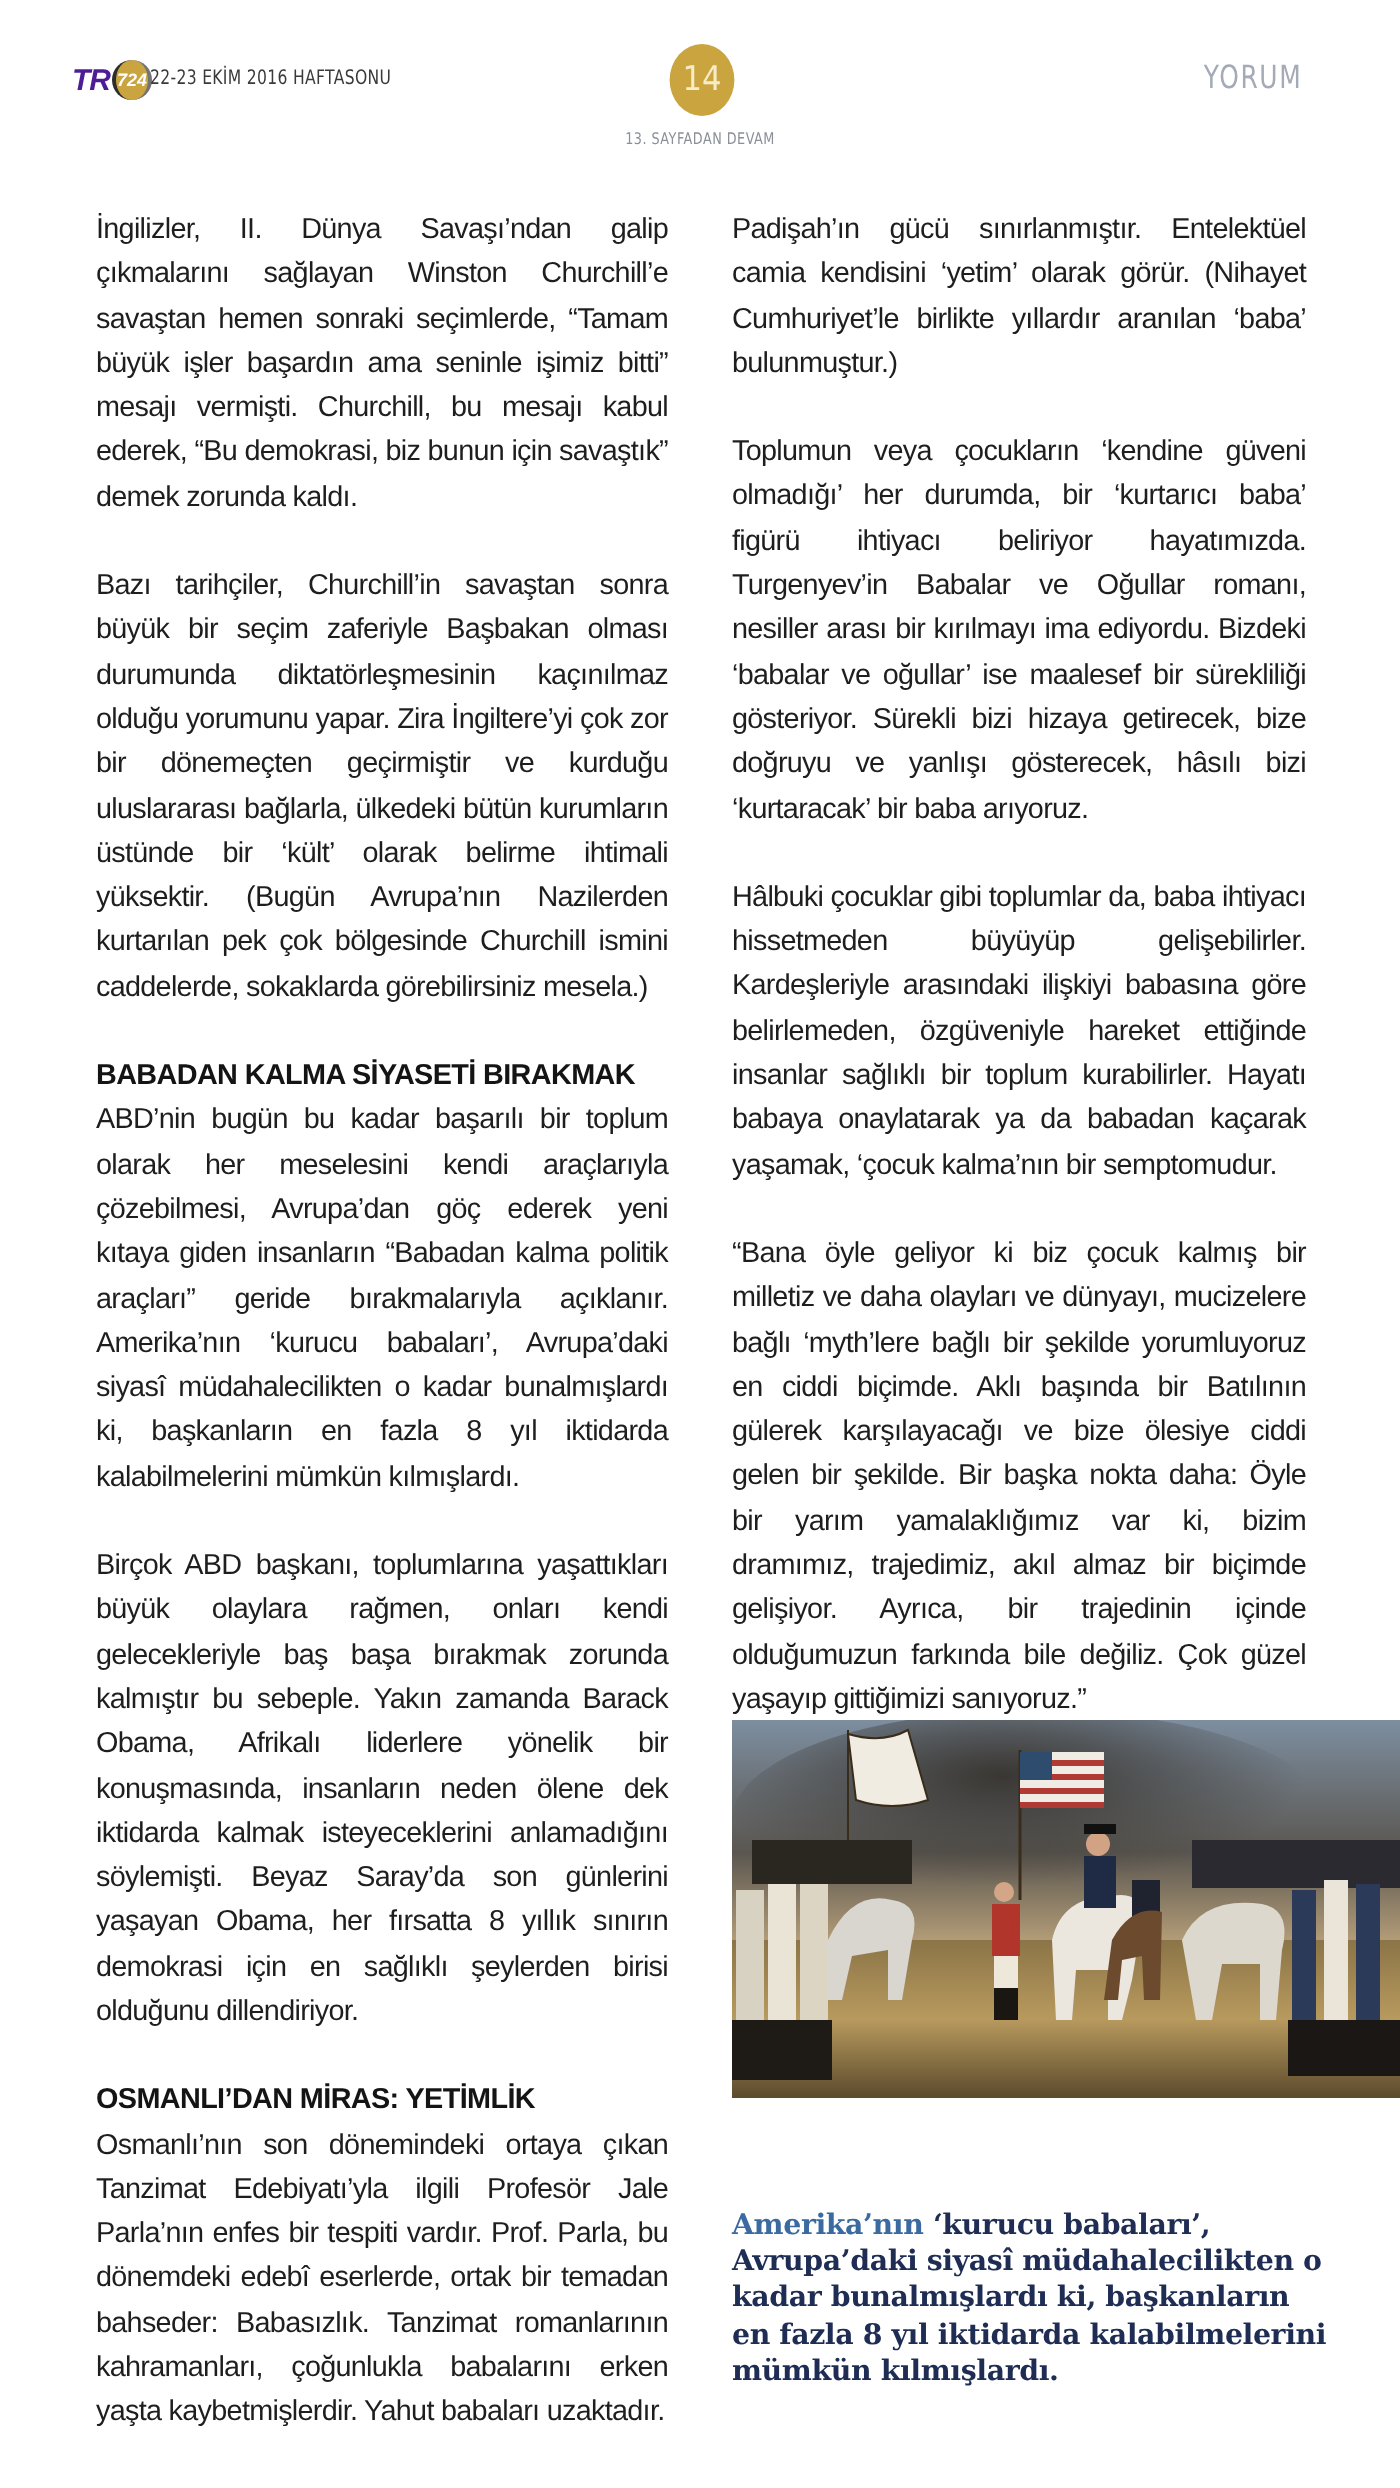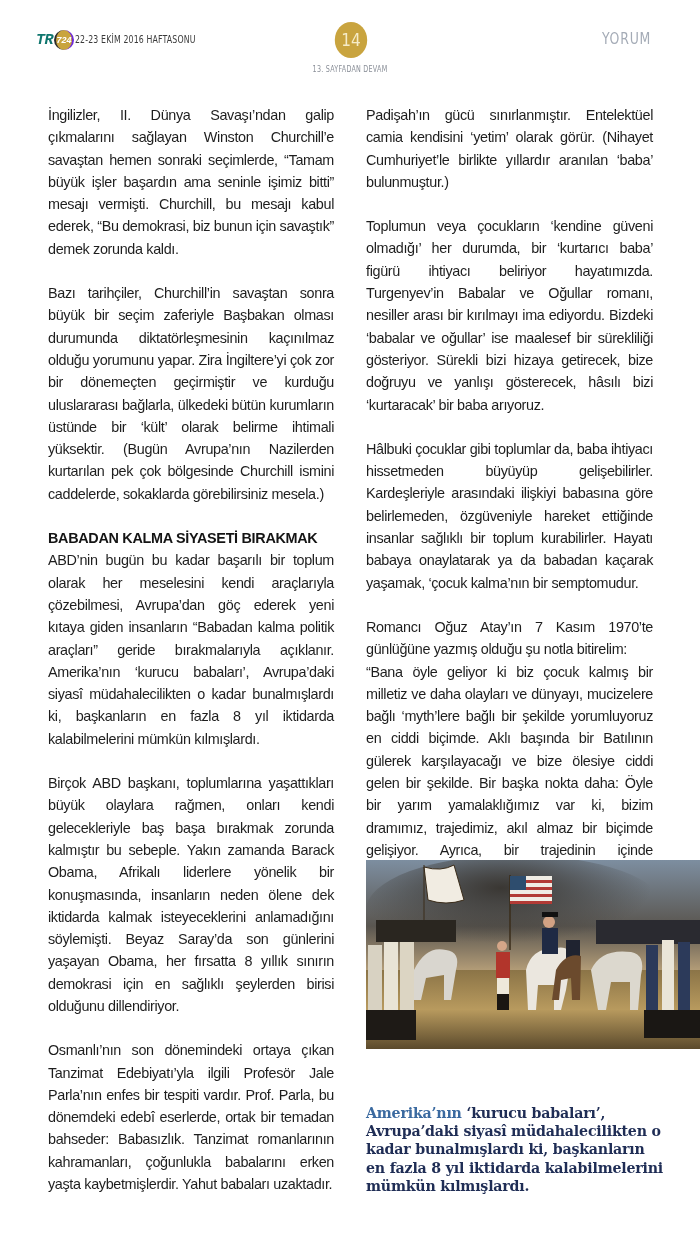--- a/index.html
+++ b/index.html
@@ -2,23 +2,23 @@
 <html><head>
 <meta charset="utf-8">
 <style>
   html, body { margin:0; padding:0; background:#ffffff; }
   body { width:700px; height:1244px; position:relative; overflow:hidden;
          font-family:"Liberation Sans", sans-serif; color:#1e1e1e; }
 
   
   .hdr { position:absolute; top:0; left:0; width:700px; height:90px; }
   .logo { position:absolute; left:36px; top:30px; height:20px; display:flex; align-items:center; }
-  .logo-tr { font-family:Liberation Mono, monospace; font-weight:bold; font-style:italic; font-size:15px; color:#0f766e; letter-spacing:-0.5px; }
+  .logo-tr { font-family:Liberation Sans, sans-serif; font-weight:bold; font-style:italic; font-size:15px; color:#4c1d95; letter-spacing:-0.5px; }
   .logo-circle { width:20px; height:20px; border-radius:50%; background:#c9a43f; color:#fff; font-size:9px; font-weight:bold; font-style:italic;
-                 display:flex; align-items:center; justify-content:center; margin-left:1px; border-left:2px solid #2c2c2c; border-right:2px solid #6d28d9; box-sizing:border-box; }
+                 display:flex; align-items:center; justify-content:center; margin-left:1px; border-left:2px solid #2c2c2c; border-right:2px solid #737373; box-sizing:border-box; }
   .date { position:absolute; left:75px; top:34px; font-family:"DejaVu Sans", sans-serif; font-size:10px; color:#3a3a3a; letter-spacing:0.2px; transform:scaleX(0.78); transform-origin:left center; white-space:nowrap; }
   .pgnum { position:absolute; left:333px; top:22px; width:36px; height:36px; border-radius:50%; background:#c9a43f; color:#f6ecc8;
            font-family:"DejaVu Sans", sans-serif; font-size:17px; display:flex; align-items:center; justify-content:center; transform:scaleX(0.9); }
   .cont { position:absolute; left:300px; top:65px; width:100px; text-align:center; font-family:"DejaVu Sans", sans-serif; font-size:8px; color:#8a8f98; letter-spacing:0.3px; transform:scaleX(0.8); white-space:nowrap; }
   .section { position:absolute; right:49px; top:29px; font-family:"DejaVu Sans", sans-serif; font-size:16px; color:#a4abb6; letter-spacing:1px; transform:scaleX(0.78); transform-origin:right center; }
 
   
   .col { position:absolute; top:104px; }
   .col-left { left:48px; width:286px; }
   .col-right { left:366px; width:287px; }
@@ -53,34 +53,34 @@
   <div class="gap"></div>
   <p>Bazı tarihçiler, Churchill’in savaştan sonra büyük bir seçim zaferiyle Başbakan olması durumunda diktatörleşmesinin kaçınılmaz olduğu yorumunu yapar. Zira İngiltere’yi çok zor bir dönemeçten geçirmiştir ve kurduğu uluslararası bağlarla, ülkedeki bütün kurumların üstünde bir ‘kült’ olarak belirme ihtimali yüksektir. (Bugün Avrupa’nın Nazilerden kurtarılan pek çok bölgesinde Churchill ismini caddelerde, sokaklarda görebilirsiniz mesela.)</p>
   <div class="gap"></div>
 
   <h3>BABADAN KALMA SİYASETİ BIRAKMAK</h3>
   <p>ABD’nin bugün bu kadar başarılı bir toplum olarak her meselesini kendi araçlarıyla çözebilmesi, Avrupa’dan göç ederek yeni kıtaya giden insanların “Babadan kalma politik araçları” geride bırakmalarıyla açıklanır. Amerika’nın ‘kurucu babaları’, Avrupa’daki siyasî müdahalecilikten o kadar bunalmışlardı ki, başkanların en fazla 8 yıl iktidarda kalabilmelerini mümkün kılmışlardı.</p>
   <div class="gap"></div>
   <p>Birçok ABD başkanı, toplumlarına yaşattıkları büyük olaylara rağmen, onları kendi gelecekleriyle baş başa bırakmak zorunda kalmıştır bu sebeple. Yakın zamanda Barack Obama, Afrikalı liderlere yönelik bir konuşmasında, insanların neden ölene dek iktidarda kalmak isteyeceklerini anlamadığını söylemişti. Beyaz Saray’da son günlerini yaşayan Obama, her fırsatta 8 yıllık sınırın demokrasi için en sağlıklı şeylerden birisi olduğunu dillendiriyor.</p>
   <div class="gap"></div>
 
+  <h3>OSMANLI’DAN MİRAS: YETİMLİK</h3>
   <p>Osmanlı’nın son dönemindeki ortaya çıkan Tanzimat Edebiyatı’yla ilgili Profesör Jale Parla’nın enfes bir tespiti vardır. Prof. Parla, bu dönemdeki edebî eserlerde, ortak bir temadan bahseder: Babasızlık. Tanzimat romanlarının kahramanları, çoğunlukla babalarını erken yaşta kaybetmişlerdir. Yahut babaları uzaktadır.</p>
   <div class="gap"></div>
 
 </div>
 
 <div class="col col-right">
   <p>Padişah’ın gücü sınırlanmıştır. Entelektüel camia kendisini ‘yetim’ olarak görür. (Nihayet Cumhuriyet’le birlikte yıllardır aranılan ‘baba’ bulunmuştur.)</p>
   <div class="gap"></div>
   <p>Toplumun veya çocukların ‘kendine güveni olmadığı’ her durumda, bir ‘kurtarıcı baba’ figürü ihtiyacı beliriyor hayatımızda. Turgenyev’in Babalar ve Oğullar romanı, nesiller arası bir kırılmayı ima ediyordu. Bizdeki ‘babalar ve oğullar’ ise maalesef bir sürekliliği gösteriyor. Sürekli bizi hizaya getirecek, bize doğruyu ve yanlışı gösterecek, hâsılı bizi ‘kurtaracak’ bir baba arıyoruz.</p>
   <div class="gap"></div>
 
   <p>Hâlbuki çocuklar gibi toplumlar da, baba ihtiyacı hissetmeden büyüyüp gelişebilirler. Kardeşleriyle arasındaki ilişkiyi babasına göre belirlemeden, özgüveniyle hareket ettiğinde insanlar sağlıklı bir toplum kurabilirler. Hayatı babaya onaylatarak ya da babadan kaçarak yaşamak, ‘çocuk kalma’nın bir semptomudur.</p>
   <div class="gap"></div>
-  <p>Romancı Oğuz Atay’ın 7 Kasım 1970’te günlüğüne yazmış olduğu şu notla bitirelim:</p>
   <p>“Bana öyle geliyor ki biz çocuk kalmış bir milletiz ve daha olayları ve dünyayı, mucizelere bağlı ‘myth’lere bağlı bir şekilde yorumluyoruz en ciddi biçimde. Aklı başında bir Batılının gülerek karşılayacağı ve bize ölesiye ciddi gelen bir şekilde. Bir başka nokta daha: Öyle bir yarım yamalaklığımız var ki, bizim dramımız, trajedimiz, akıl almaz bir biçimde gelişiyor. Ayrıca, bir trajedinin içinde olduğumuzun farkında bile değiliz. Çok güzel yaşayıp gittiğimizi sanıyoruz.”</p>
 </div>
 
 <div class="painting">
   <svg viewBox="0 0 334 189" preserveAspectRatio="none">
     <defs>
       <linearGradient id="sky" x1="0" y1="0" x2="0" y2="1">
         <stop offset="0" stop-color="#7d8ea0"></stop>
         <stop offset="0.35" stop-color="#5a5650"></stop>
         <stop offset="0.6" stop-color="#b9a17a"></stop>

